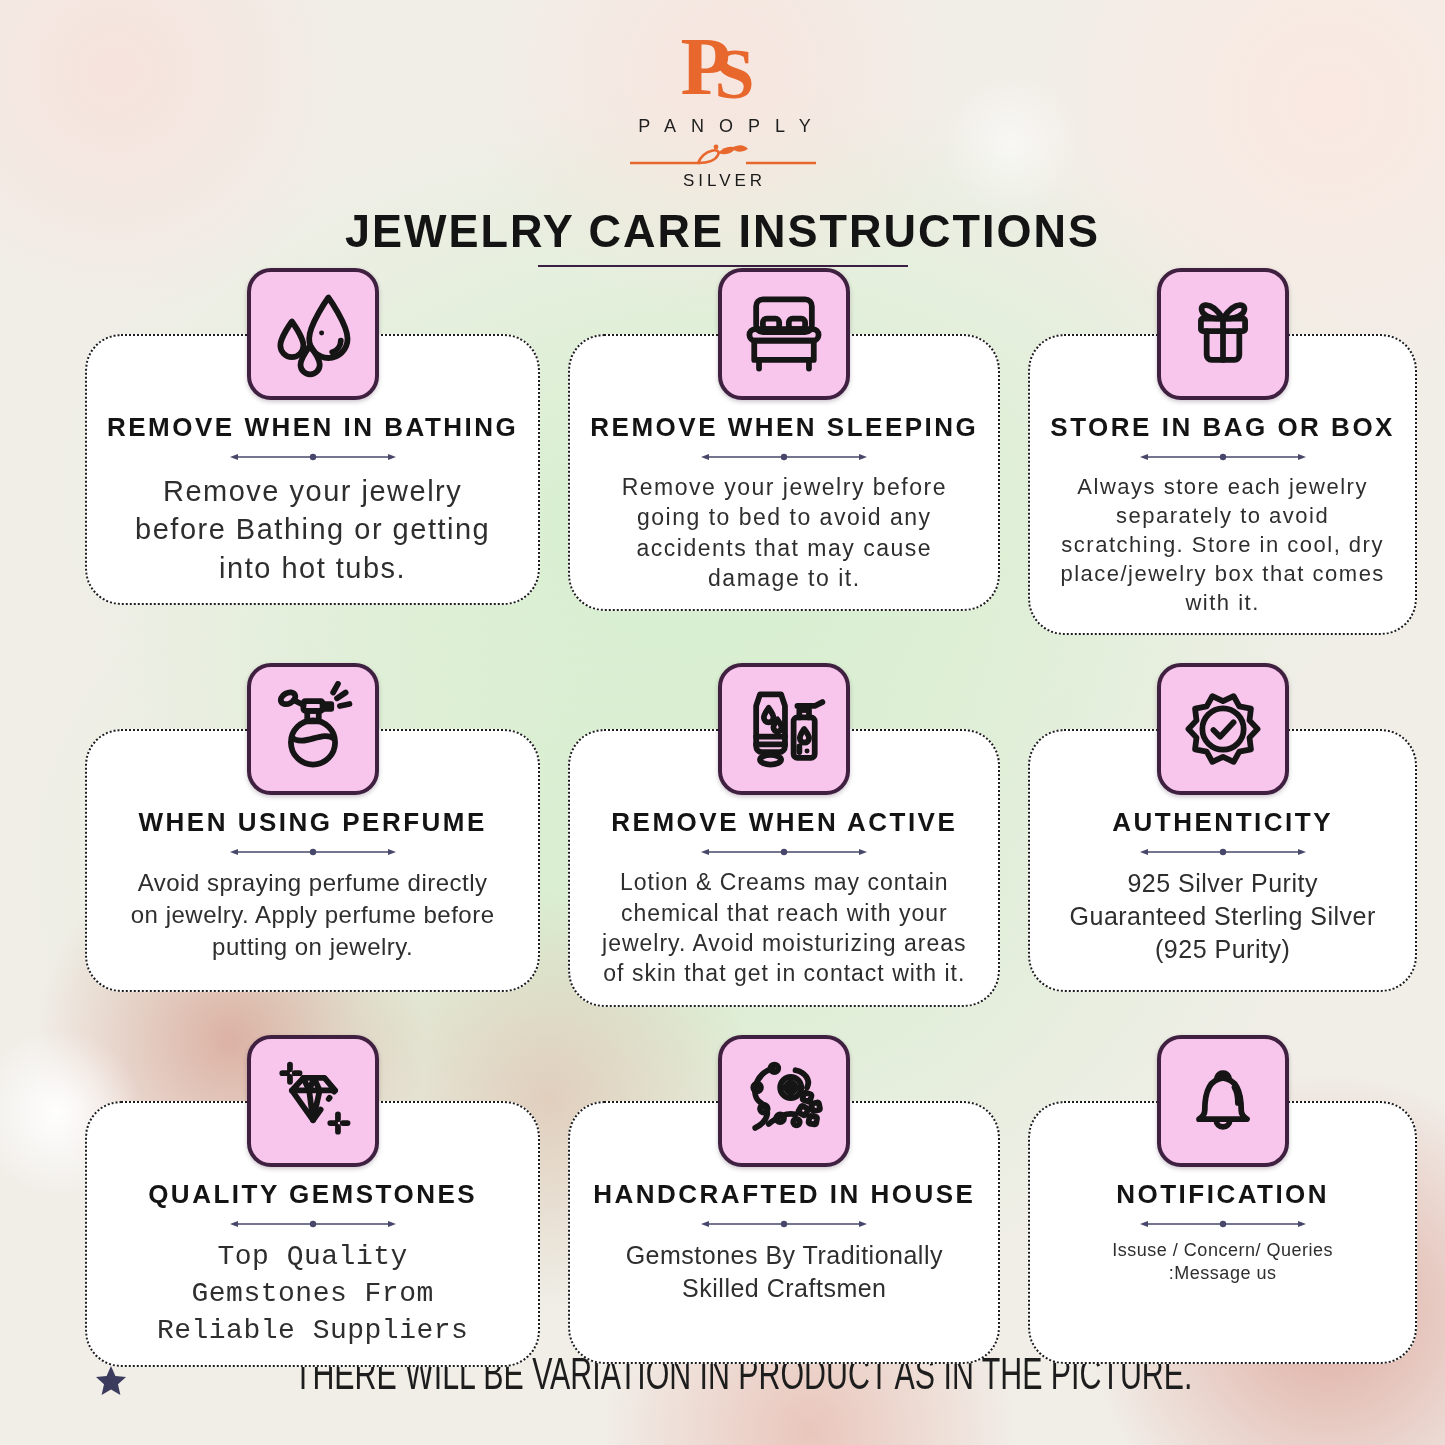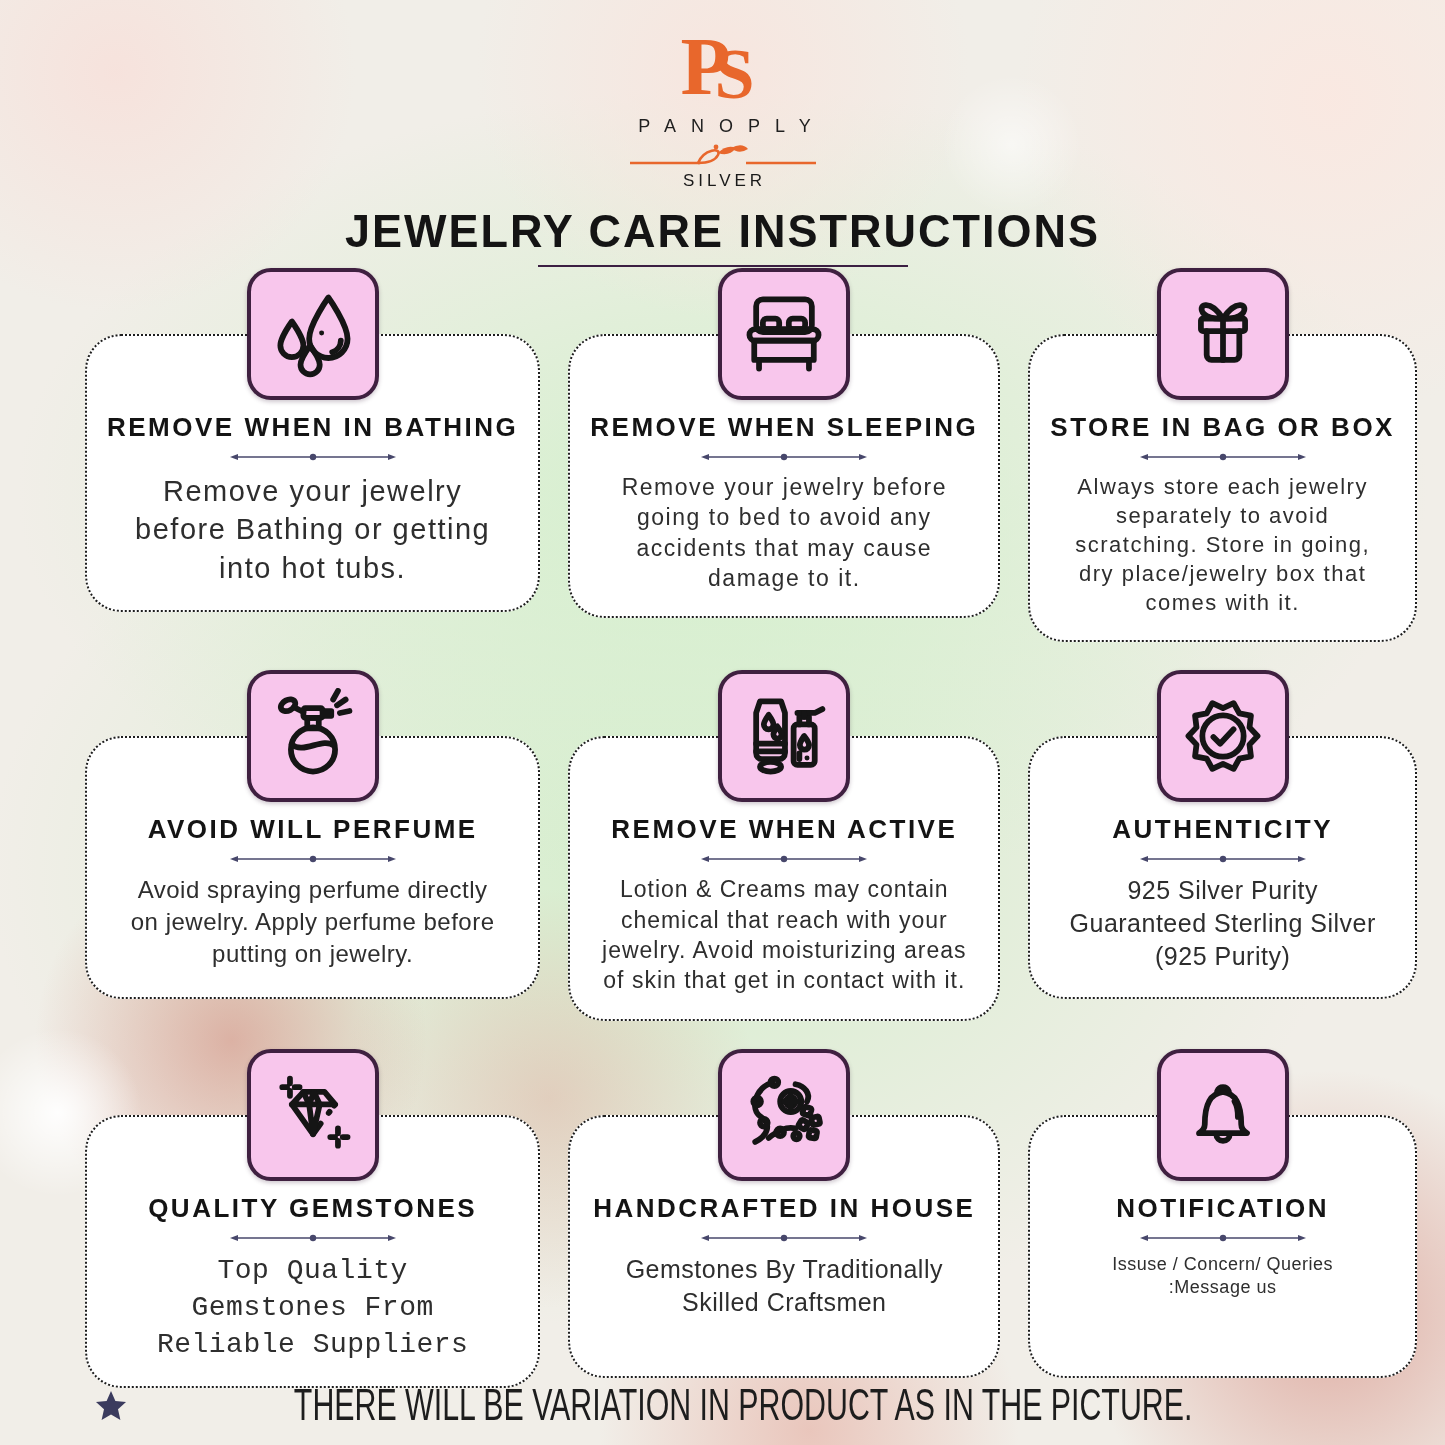--- a/index.html
+++ b/index.html
@@ -44,32 +44,32 @@
     box-shadow:0 2px 4px rgba(60,30,60,.25);
   }
   .tile svg{width:96px;height:96px;}
   .card{
     box-sizing:border-box;width:100%;min-height:263px;background:#ffffff;
     border:2.5px dotted #1d1d1d;border-radius:36px;margin-top:-66px;
     padding:76px 20px 16px;text-align:center;z-index:1;
   }
   .card-heading{font-size:26px;font-weight:bold;letter-spacing:2.5px;color:#141414;white-space:nowrap;}
   .divider{margin:7px auto 8px;display:block;}
-  .card-body{color:#2e2e2e;line-height:1.32;white-space:pre-line;margin:7px auto;}
+  .card-body{color:#2e2e2e;line-height:1.32;white-space:pre-line;margin:0 auto;}
   .c0 .card-body{font-size:29px;letter-spacing:1.5px;max-width:380px;}
   .c1 .card-body{font-size:23px;letter-spacing:1.5px;max-width:350px;}
   .c2 .card-body{font-size:22px;letter-spacing:1.5px;max-width:330px;}
   .c3 .card-body{font-size:24px;letter-spacing:.5px;max-width:370px;}
   .c4 .card-body{font-size:23px;letter-spacing:1px;max-width:372px;}
   .c5 .card-body{font-size:25px;letter-spacing:.5px;max-width:340px;}
   .c6 .card-body{font-size:28px;letter-spacing:.5px;max-width:360px;font-family:Liberation Mono, monospace;}
   .c7 .card-body{font-size:25px;letter-spacing:.5px;max-width:330px;}
   .c8 .card-body{font-size:18px;letter-spacing:.5px;max-width:330px;}
   
-  .footer{position:absolute;bottom:16px;left:0;width:100%;display:flex;align-items:center;justify-content:center;gap:8px;}
+  .footer{position:absolute;bottom:47px;left:0;width:100%;display:flex;align-items:flex-end;justify-content:center;gap:8px;}
   .footer-note{font-size:41px;font-weight:400;color:#1d1d1d;letter-spacing:0px;transform:scale(.74,1.08);transform-origin:center;white-space:nowrap;}
   .ico{stroke:#151515;stroke-width:6;fill:none;stroke-linecap:round;stroke-linejoin:round;}
 </style>
 </head>
 <body>
 
 <div class="page">
 
   <div class="header">
     <div class="monogram">
@@ -148,39 +148,39 @@
         </svg>
       </div>
       <div class="card">
         <div class="card-heading">STORE IN BAG OR BOX</div>
         <svg class="divider" width="170" height="14" viewBox="0 0 170 14">
           <line x1="8" y1="7" x2="162" y2="7" stroke="#47476b" stroke-width="1.6"></line>
           <path d="M2 7 l8 -3 v6 Z" fill="#47476b"></path>
             <path d="M168 7 l-8 -3 v6 Z" fill="#47476b"></path>
           <circle cx="85" cy="7" r="3.2" fill="#47476b"></circle>
         </svg>
-        <div class="card-body">Always store each jewelry separately to avoid scratching. Store in going, dry place/jewelry box that comes with it.</div>
+        <div class="card-body">Always store each jewelry separately to avoid scratching. Store in cool, dry place/jewelry box that comes with it.</div>
       </div>
     </div>
 
     <div class="cell c3">
       <div class="tile">
         <svg viewBox="0 0 100 100">
           <circle class="ico" cx="50" cy="64" r="23"></circle>
           <path class="ico" d="M28 59 C40 69 60 51 72 60" stroke-width="5"></path>
           <rect class="ico" x="44" y="31" width="12" height="11"></rect>
           <rect class="ico" x="40" y="21" width="20" height="10" rx="2"></rect>
           <path class="ico" d="M60 24 h9 v5 h-9"></path>
           <path class="ico" d="M40 25 L30 20" stroke-width="5"></path>
           <ellipse class="ico" cx="24" cy="18" rx="8" ry="5.5" transform="rotate(-28 24 18)" stroke-width="5"></ellipse>
           <path class="ico" d="M75 18 l9 -6 M78 26 l10 -2 M71 12 l5 -9" stroke-width="5"></path>
         </svg>
       </div>
       <div class="card">
-        <div class="card-heading">AVOID WILL PERFUME</div>
+        <div class="card-heading">WHEN USING PERFUME</div>
         <svg class="divider" width="170" height="14" viewBox="0 0 170 14">
           <line x1="8" y1="7" x2="162" y2="7" stroke="#47476b" stroke-width="1.6"></line>
           <path d="M2 7 l8 -3 v6 Z" fill="#47476b"></path>
             <path d="M168 7 l-8 -3 v6 Z" fill="#47476b"></path>
           <circle cx="85" cy="7" r="3.2" fill="#47476b"></circle>
         </svg>
         <div class="card-body">Avoid spraying perfume directly on jewelry. Apply perfume before putting on jewelry.</div>
       </div>
     </div>
 

